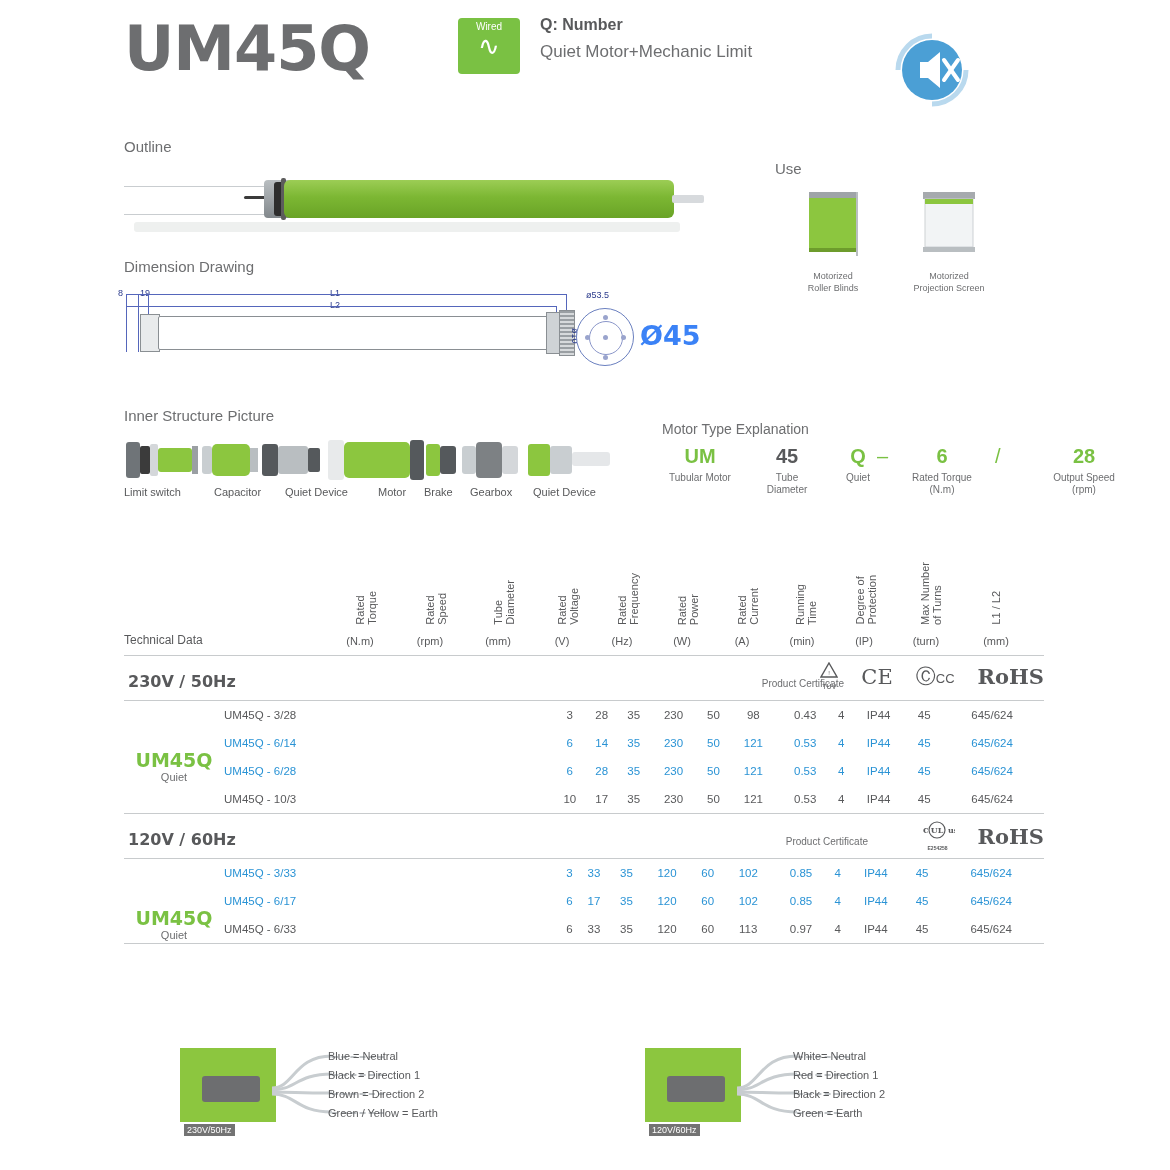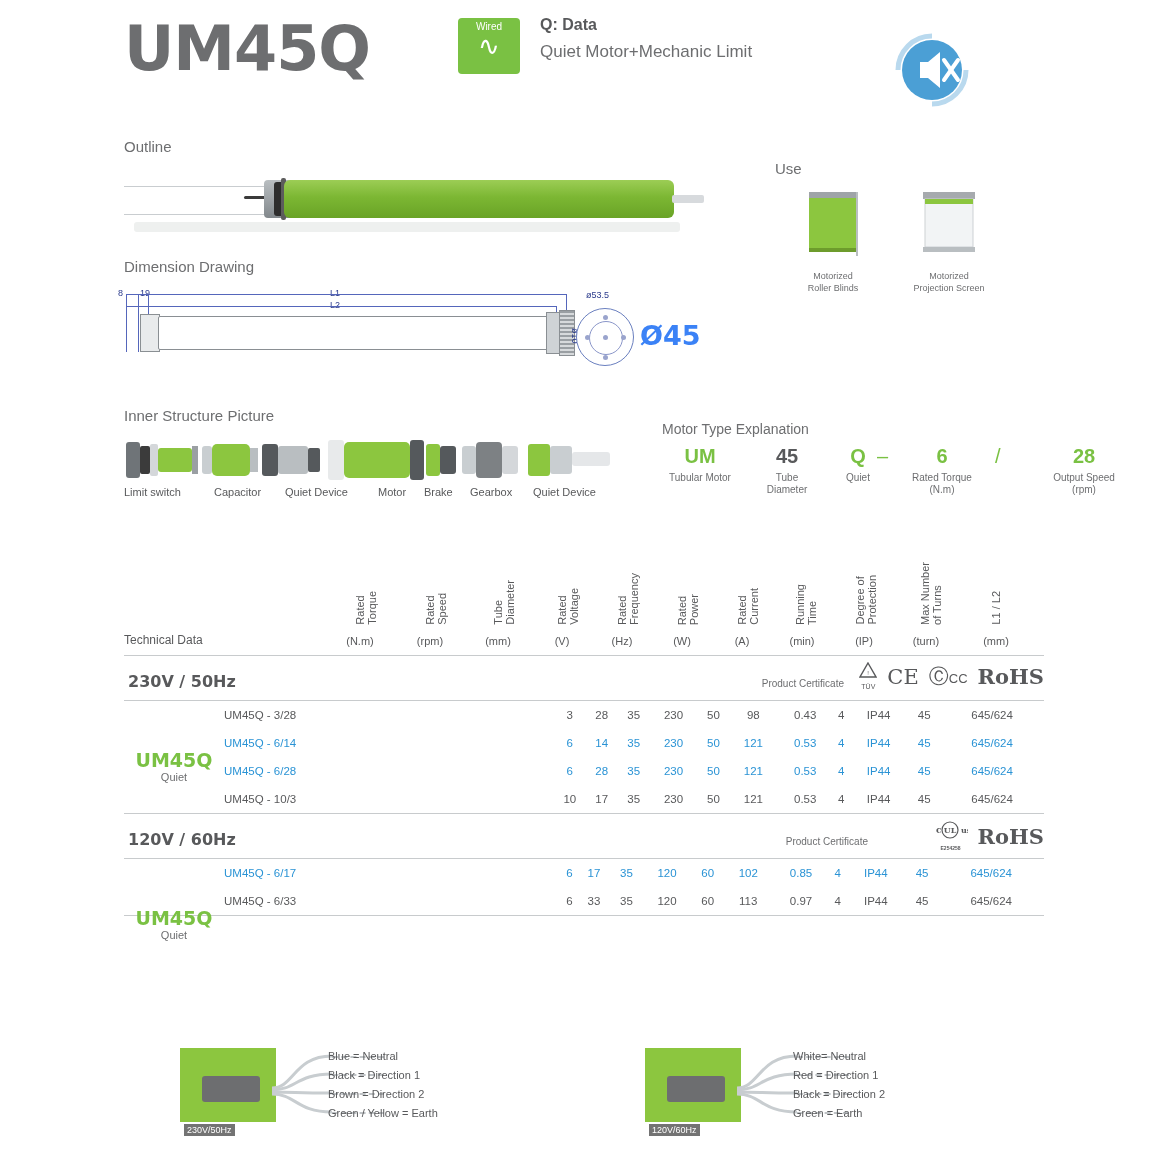--- a/index.html
+++ b/index.html
@@ -100,21 +100,21 @@
     font-size:11px; color:#58595b; line-height:12px; text-align:left;
     white-space:nowrap;
   }
   .hdr-unit { position:absolute; bottom:8px; font-size:11px; color:#58595b; text-align:center; }
   #tech-label { position:absolute; left:0; bottom:8px; font-size:12px; color:#58595b;text-align:center; }
   #hdr-zone { position:relative; height:115px; }
   .rule { border-top:1px solid #c8cbcd; }
   .sec-head { position:relative; height:44px; }
   .sec-head .title { position:absolute; left:4px; top:16px; font-size:16px; font-weight:bold; color:#58595b; font-family:"DejaVu Sans", sans-serif;}
   .sec-head .cert-label { position:absolute; right:200px; top:22px; font-size:10px; color:#6d6e70; }
-  .cert-icons { position:absolute; right:0; top:6px; display:flex; align-items:center; gap:10px; }
+  .cert-icons { position:absolute; right:0; top:6px; display:flex; align-items:center; gap:23px; }
   .rohs { font-size:21px; font-weight:bold; color:#58595b; font-family:"DejaVu Serif", serif; }
   .ce { font-size:21px; color:#58595b; font-family:"DejaVu Serif", serif; }
   .ccc { font-size:20px; color:#58595b; }
   .tuv { font-size:9px; color:#58595b; text-align:center; line-height:9px; }
   .ul  { font-size:9px; color:#58595b; text-align:center; line-height:9px; font-weight:bold; }
   table.data { width:100%; border-collapse:collapse; }
   table.data td { font-size:11.5px; text-align:center; padding:8px 0; color:#58595b; }
   table.data td.model { text-align:left; padding-left:100px; white-space:nowrap; }
   table.data tr.blue td { color:#2a93d5; }
   .group-label { position:absolute; width:100px; text-align:center; }
@@ -139,21 +139,21 @@
 <body>
 
 <div id="header">
   <div id="model-title">UM45Q</div>
 
   <div id="wired-badge">
     <span class="wl">Wired</span>
     <span class="wave">∿</span>
   </div>
 
-  <div id="q-title">Q: Data</div>
+  <div id="q-title">Q: Number</div>
   <div id="q-sub">Quiet Motor+Mechanic Limit</div>
 
   <div id="mute-icon">
     <svg width="96" height="96" viewBox="0 0 96 96">
       <circle cx="48" cy="48" r="30" fill="#4b9fd5"></circle>
       <path d="M36 40 h8 l12 -10 v36 l-12 -10 h-8 z" fill="#ffffff"></path>
       <line x1="60" y1="38" x2="74" y2="58" stroke="#ffffff" stroke-width="4" stroke-linecap="round"></line>
       <line x1="74" y1="38" x2="60" y2="58" stroke="#ffffff" stroke-width="4" stroke-linecap="round"></line>
       <path d="M14 48 a34 34 0 0 1 34 -34" stroke="#b9d9ee" stroke-width="5" fill="none"></path>
       <path d="M82 48 a34 34 0 0 1 -34 34" stroke="#b9d9ee" stroke-width="5" fill="none"></path>
@@ -452,20 +452,34 @@
   </div>
   <div class="rule"></div>
 
   <div style="position:relative;">
     <div class="group-label" style="left:0;top:48px;">
       <div class="g1">UM45Q</div>
       <div class="g2">Quiet</div>
     </div>
     <table class="data">
       <tbody>
+          <tr class="blue">
+        <td class="model">UM45Q - 3/33</td>
+        <td>3</td>
+        <td>33</td>
+        <td>35</td>
+        <td>120</td>
+        <td>60</td>
+        <td>102</td>
+        <td>0.85</td>
+        <td>4</td>
+        <td>IP44</td>
+        <td>45</td>
+        <td>645/624</td>
+      </tr>
       <tr class="blue">
         <td class="model">UM45Q - 6/17</td>
         <td>6</td>
         <td>17</td>
         <td>35</td>
         <td>120</td>
         <td>60</td>
         <td>102</td>
         <td>0.85</td>
         <td>4</td>

